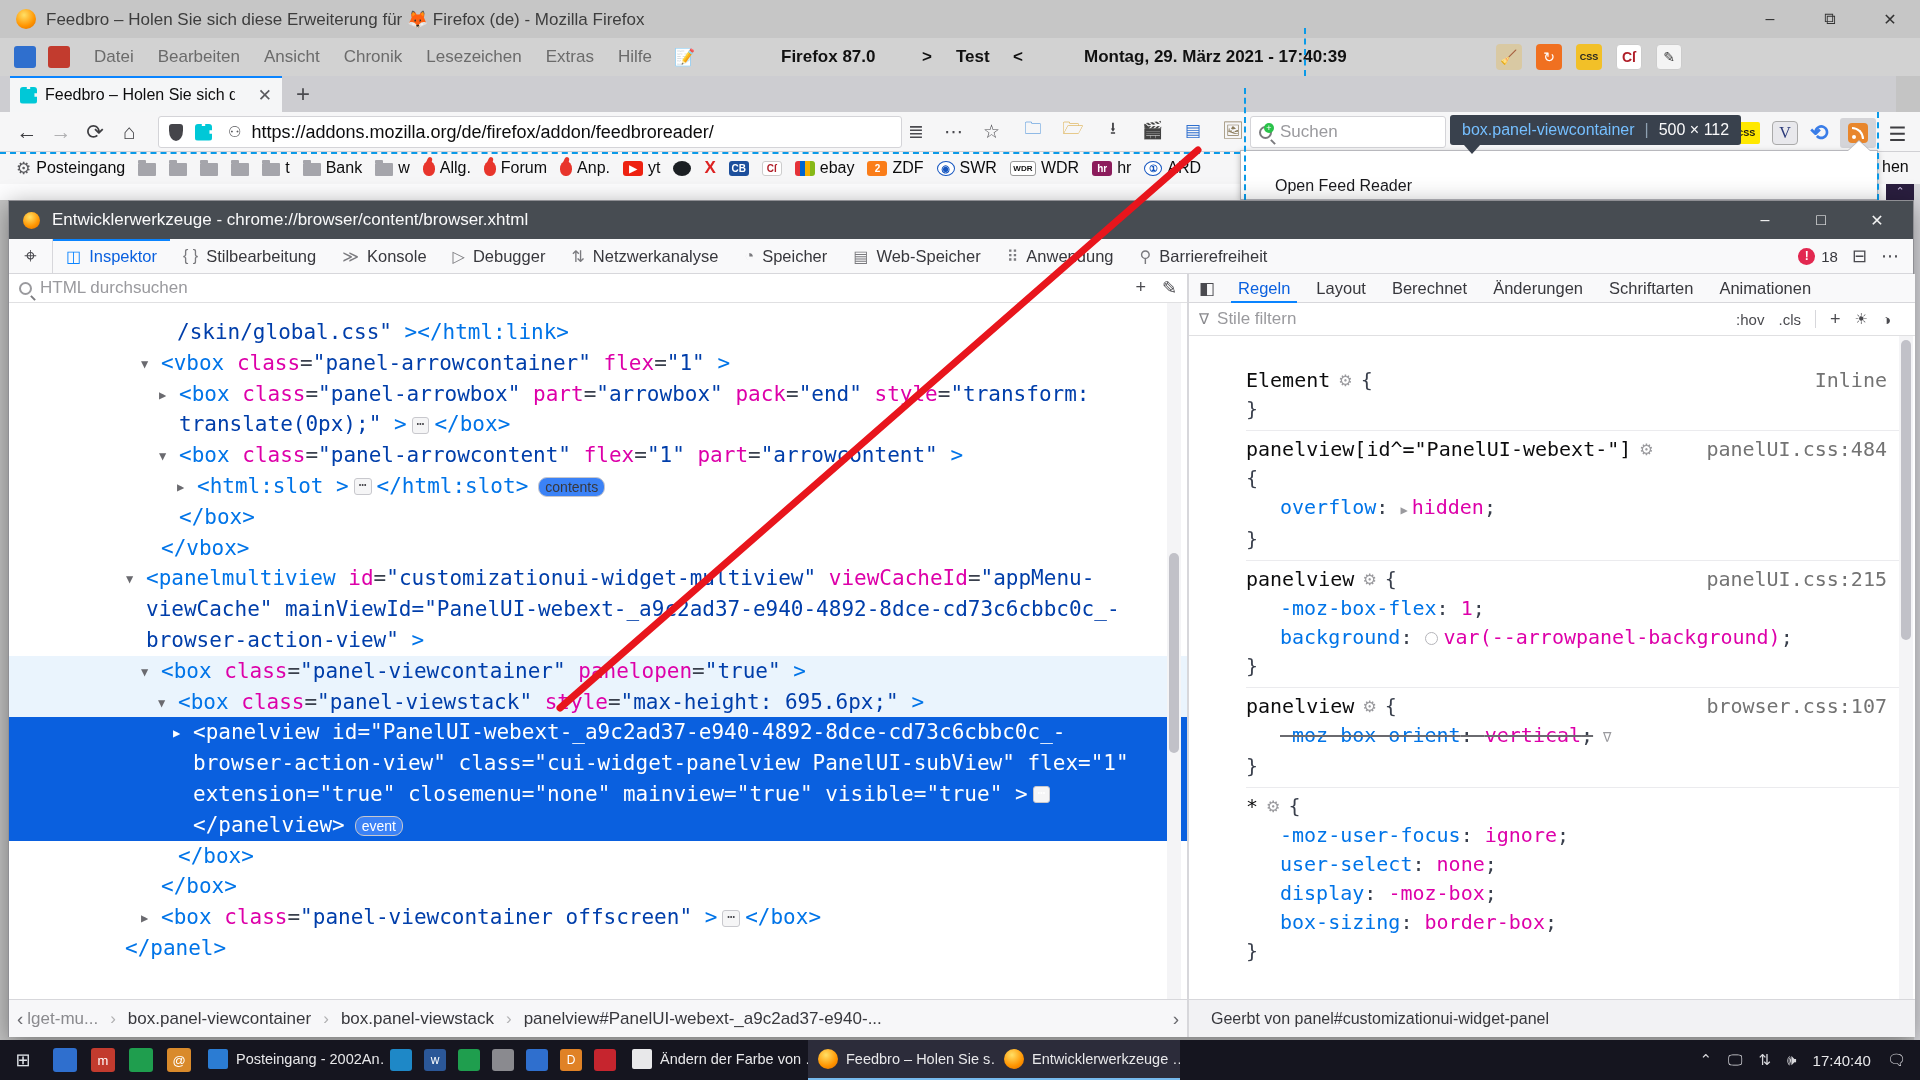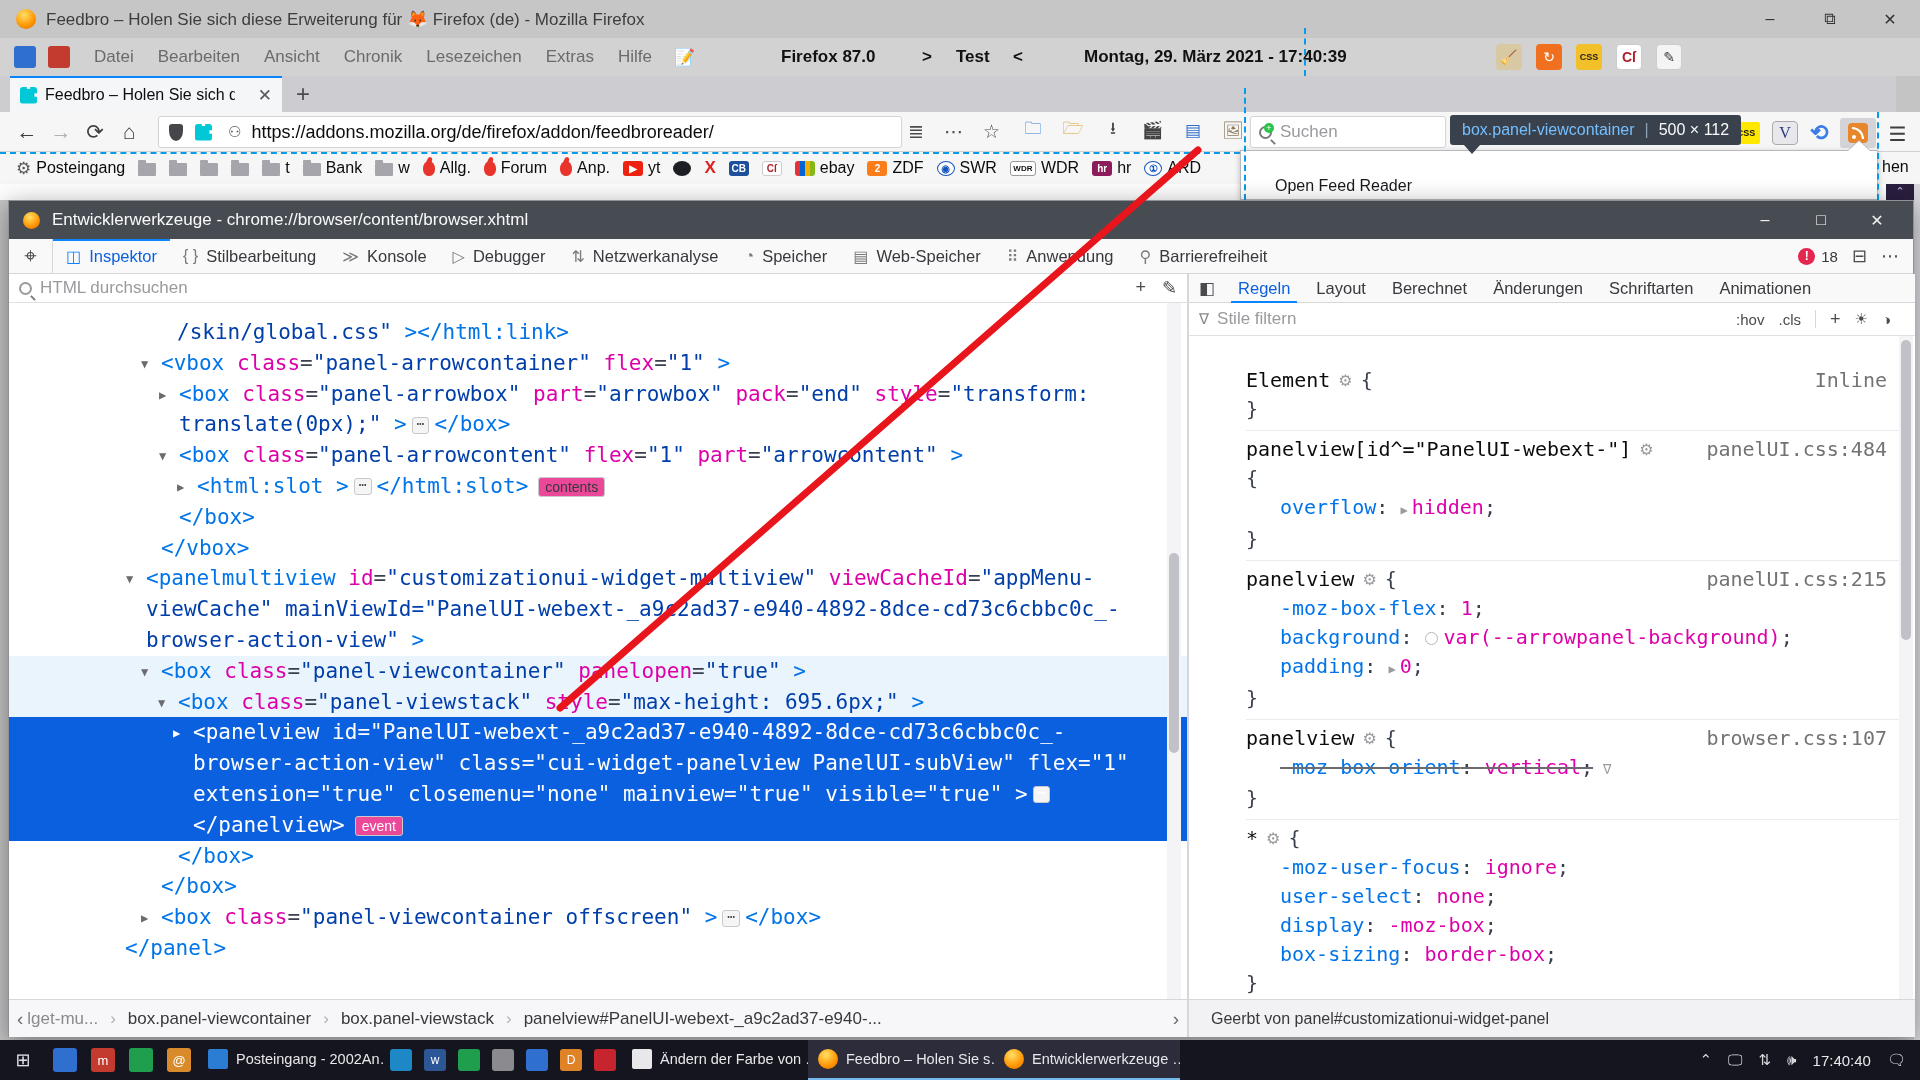--- a/index.html
+++ b/index.html
@@ -109,21 +109,21 @@
   .sr-right { margin-left:auto; display:flex; gap:16px; font-size:18px; color:#4a4a4f; }
 
   .markup { position:absolute; left:0; top:29px; width:100%; height:696px; background:#fff; overflow:hidden; font-family:"DejaVu Sans Mono", monospace; font-size:21px; color:#393f4c; padding-top:14px; }
   .mline { position:relative; line-height:30.8px; white-space:nowrap; }
   .mline.hl { background:#eaf4fd; }
   .mline.sel { background:#0a60df; }
   .mline.sel span { color:#fff !important; }
   .mexp { position:absolute; font-size:12px; color:#6a6a6f; top:1px; }
   .tg { color:#0074e8; } .at { color:#dd00a9; } .vl { color:#003eaa; } .pu { color:#393f4c; }
   .ellb { display:inline-block; border:1px solid #c8c8cd; background:#f5f5f6; color:#4a4a4f; border-radius:3px; font-size:13px; line-height:11px; padding:0 4px 4px; margin:0 5px; vertical-align:middle; }
-  .mbadge { display:inline-block; border:1px solid #c8c8cd; background:#ec4899; color:#38383d; border-radius:3px; font-size:14px; line-height:18px; padding:0 6px; margin-left:10px; vertical-align:middle; font-family:"Liberation Sans",sans-serif; }
+  .mbadge { display:inline-block; border:1px solid #c8c8cd; background:#3b82f6; color:#38383d; border-radius:9px; font-size:14px; line-height:18px; padding:0 6px; margin-left:10px; vertical-align:middle; font-family:"Liberation Sans",sans-serif; }
   .mk-scroll { position:absolute; right:6px; top:29px; width:14px; height:696px; background:#f4f4f6; }
   .mk-thumb { position:absolute; left:2px; width:10px; border-radius:5px; background:#c1c1c8; }
 
   .crumbs { position:absolute; left:0; top:725px; width:100%; height:38px; background:#f7f7f9; border-top:1px solid #d7d7db; display:flex; align-items:center; font-size:17px; color:#38383d; padding:0 8px; }
   .crumb-sep { color:#b1b1b3; margin:0 8px; }
   .crumb.dim { color:#8a8a8e; }
   .crumb-arrow { color:#6a6a6f; font-size:19px; }
 
   .side-tabs { position:absolute; left:0; top:0; width:100%; height:29px; background:#f9f9fa; border-bottom:1px solid #d7d7db; display:flex; align-items:center; font-size:16.5px; color:#38383d; }
   .side-toggle { font-size:17px; color:#4a4a4f; padding:0 10px; }
@@ -521,21 +521,20 @@
           </div>
           <div class="rule">
             <div class="rline">
               <span class="rsel">panelview</span>
               <span class="rgear">⚙</span>
               <span class="pu">{</span>
               <span class="rloc">panelUI.css:215</span>
             </div>
             <div class="rprop"><span><span class="pn">-moz-box-flex</span><span class="pu">: </span><span class="pv">1</span><span class="pu">;</span></span></div>
             <div class="rprop"><span><span class="pn">background</span><span class="pu">: </span><span class="swatch"></span><span class="pv">var(--arrowpanel-background)</span><span class="pu">;</span></span></div>
-            <div class="rprop"><span><span class="pn">padding</span><span class="pu">: </span><span class="pexp">▶</span><span class="pv">0</span><span class="pu">;</span></span></div>
             <div class="pu">}</div>
           </div>
           <div class="rule">
             <div class="rline">
               <span class="rsel">panelview</span>
               <span class="rgear">⚙</span>
               <span class="pu">{</span>
               <span class="rloc">browser.css:107</span>
             </div>
             <div class="rprop"><span class="struck"><span class="pn">-moz-box-orient</span><span class="pu">: </span><span class="pv">vertical</span><span class="pu">;</span></span><span class="pfunnel">∇</span></div>

